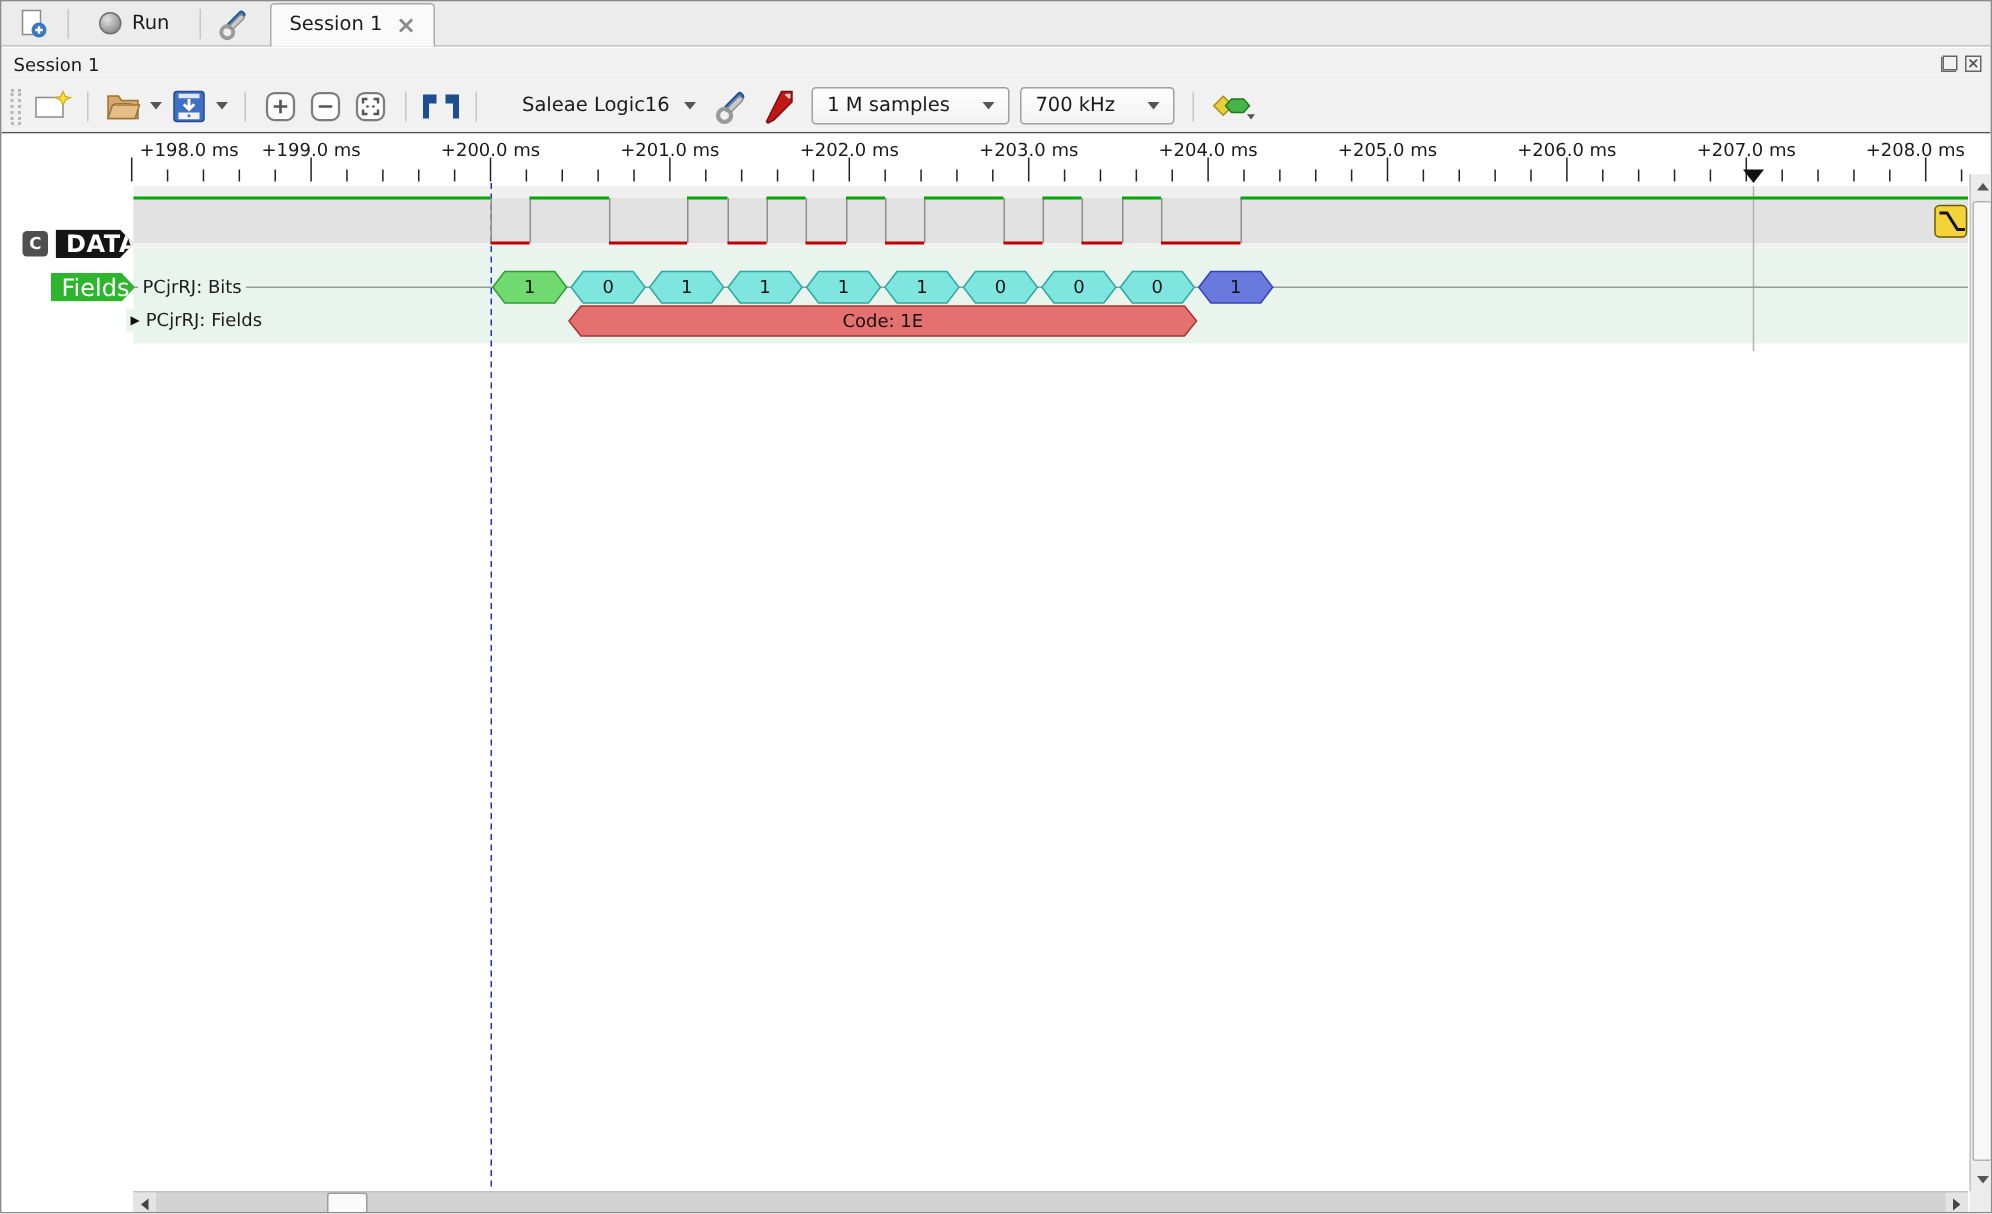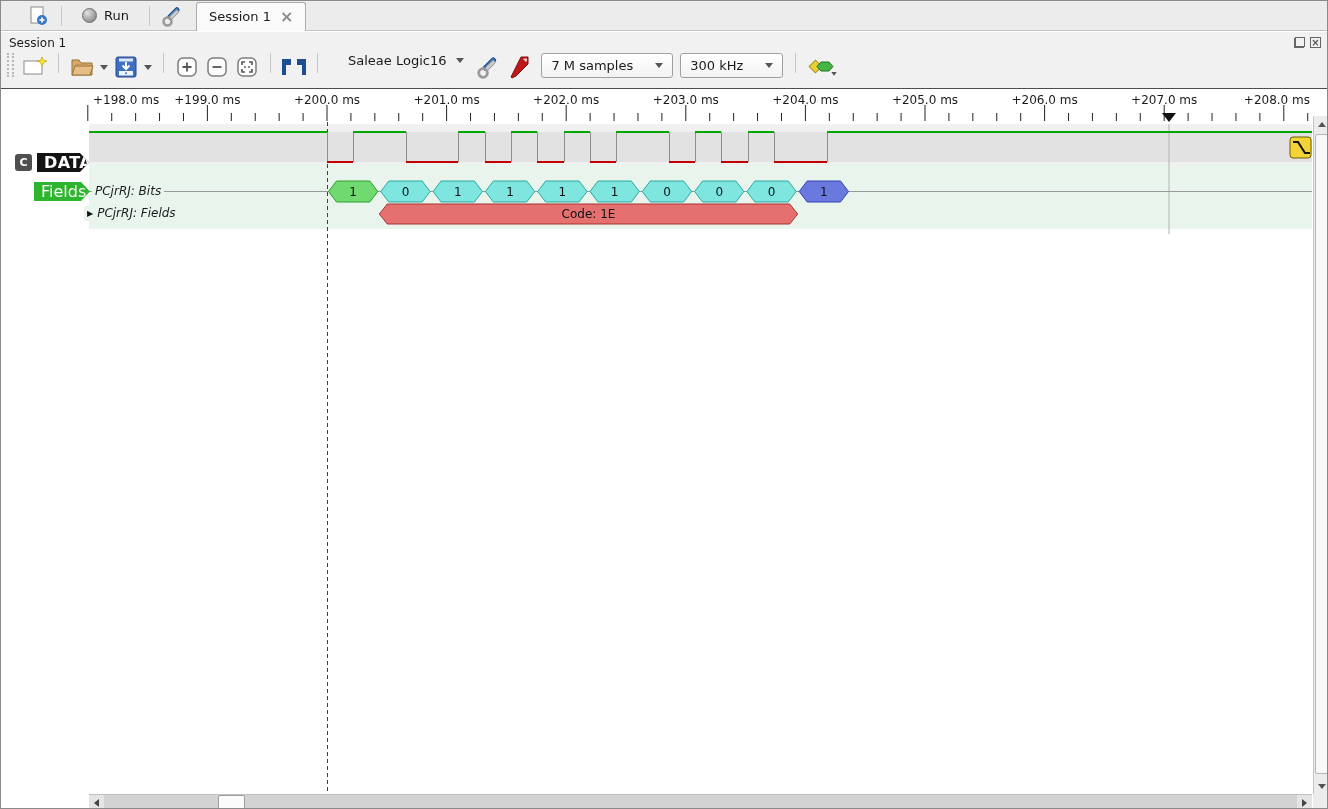--- a/index.html
+++ b/index.html
@@ -1,56 +1,56 @@
 <!DOCTYPE html>
 <html><head>
 <meta charset="utf-8">
 <style>
   * { margin:0; padding:0; box-sizing:border-box; }
   html,body { background:#fff; }
   body { font-family:"DejaVu Sans","Liberation Sans",sans-serif; }
   .win { position:relative; width:1328px; height:809px; background:#fff; border:1px solid #8a8a8a; overflow:hidden; }
 
   
-  .tabbar { position:absolute; left:0; top:0; width:100%; height:30px; background:#ececec; border-bottom:1px solid #c2c2c2; display:flex; align-items:center; padding-left:22px; }
+  .tabbar { position:absolute; left:0; top:0; width:100%; height:30px; background:#ececec; border-bottom:1px solid #c2c2c2; display:flex; align-items:center; padding-left:6px; }
   .tbtn { background:transparent; border:none; width:30px; height:26px; display:flex; align-items:center; justify-content:center; cursor:default; }
   .vsep { width:1px; height:20px; background:#c6c6c6; margin:0 8px; }
   .runbtn { background:transparent; border:none; display:flex; align-items:center; gap:7px; padding:0 12px; height:26px; font-size:13px; color:#1a1a1a; font-family:inherit; }
   .runball { width:15px; height:15px; border-radius:50%; border:1px solid #6f6f6f; background:radial-gradient(circle at 35% 30%, #e2e2e2, #8e8e8e 75%); }
   .tab { position:relative; margin-left:8px; height:29px; margin-top:1px; background:#fafafa; border:1px solid #ababab; border-bottom:none; border-radius:3px 3px 0 0; display:flex; align-items:center; gap:9px; padding:0 12px; font-size:13px; color:#1a1a1a; }
   .tabclose { color:#8a8a8a; font-size:16px; font-weight:bold; line-height:12px; }
 
   
   .docktitle { position:absolute; left:0; top:31px; width:100%; height:21px; background:#f1f1f1; display:flex; align-items:center; padding:0 6px 0 8px; font-size:12px; color:#1a1a1a; }
   .dockbtns { margin-left:auto; display:flex; gap:5px; }
   .dockfloat { position:relative; width:11px; height:11px; }
   .dockfloat::before { content:""; position:absolute; left:0; bottom:0; width:8px; height:8px; border:1px solid #666; background:#f1f1f1; }
   .dockfloat::after { content:""; position:absolute; right:0; top:0; width:8px; height:8px; border:1px solid #666; background:#f1f1f1; }
   .dockclose { width:11px; height:11px; border:1px solid #666; color:#555; font-size:10px; line-height:9px; text-align:center; font-weight:bold; }
 
   
-  .toolbar { position:absolute; left:0; top:52px; width:100%; height:36px; background:#f1f1f1; border-bottom:1px solid #4d4d4d; display:flex; align-items:flex-start; padding-left:4px; }
+  .toolbar { position:absolute; left:0; top:52px; width:100%; height:36px; background:#f1f1f1; border-bottom:1px solid #4d4d4d; display:flex; align-items:center; padding-left:4px; }
   .handle { width:7px; height:24px; border-left:2px dotted #b6b6b6; border-right:2px dotted #b6b6b6; margin:0 6px 0 2px; }
   .ibtn { background:transparent; border:none; width:30px; height:28px; display:flex; align-items:center; justify-content:center; }
   .dd { width:14px; height:28px; display:flex; align-items:center; justify-content:center; }
   .arrow-down { width:0; height:0; border-left:4px solid transparent; border-right:4px solid transparent; border-top:5px solid #555; }
   .combo { height:25px; background:linear-gradient(#ffffff,#f2f2f2); border:1px solid #a0a0a0; border-radius:3px; display:flex; align-items:center; padding:0 9px; font-size:13px; color:#1a1a1a; margin-left:7px; }
   .combo .arrow-down { margin-left:22px; }
   .devsel { display:flex; align-items:center; gap:10px; font-size:13px; color:#1a1a1a; margin:0 10px 0 22px; }
 
   
   .content { position:absolute; left:0; top:88px; width:1328px; height:721px; background:#fff; }
   #trace-svg { position:absolute; left:0; top:0; }
 
   .ovl { position:absolute; }
   .chletter { left:14px; top:65px; width:17px; height:17px; background:#4f4f4f; border-radius:3px; color:#fff; font-size:11px; font-weight:bold; display:flex; align-items:center; justify-content:center; }
   .flag { color:#fff; font-size:16px; display:flex; align-items:center; padding:0 11px 0 7px; height:19px; }
   .flag-data { left:36px; top:64px; width:52px; background:#141414; font-weight:bold; letter-spacing:0.4px; clip-path:polygon(0 0, calc(100% - 9px) 0, 100% 50%, calc(100% - 9px) 100%, 0 100%); }
   .flag-dec { left:33px; top:93px; width:56px; background:#2db52d; clip-path:polygon(0 0, calc(100% - 9px) 0, 100% 50%, calc(100% - 9px) 100%, 0 100%); }
-  .rowlabel { font-size:12px; color:#1c1c1c; height:15px; line-height:15px; padding:0 3px;font-style:italic; }
+  .rowlabel { font-size:12px; color:#1c1c1c; height:15px; line-height:15px; padding:0 3px; }
   .bits-label { left:91px; top:95px; background:#e9f5ec; }
   .fields-label { left:83px; top:117px; display:flex; align-items:center; gap:4px; background:#e9f5ec; }
   .expander { font-size:8px; color:#111; }
 
   
   .hscroll { position:absolute; left:88px; bottom:0; width:1223px; height:16px; background:#d3d3d3; border-top:1px solid #c0c0c0; }
   .hscroll .sbtn { position:absolute; top:0; width:15px; height:15px; background:#e4e4e4; display:flex; align-items:center; justify-content:center; }
   .hscroll .left { left:0; } .hscroll .right { right:0; }
   .hthumb { position:absolute; left:129px; top:0; width:27px; height:15px; background:#fbfbfb; border:1px solid #9d9d9d; border-radius:2px; }
   .vscroll { position:absolute; right:0; top:27px; width:16px; height:678px; background:#ececec; border-left:1px solid #c4c4c4; }
@@ -174,25 +174,25 @@
         <rect x="8" y="9" width="11" height="3.4" rx="1.5" transform="rotate(-45 13 11)" fill="#c9c9c9" stroke="#8a8a8a" stroke-width="0.8"></rect>
       </svg>
     </button>
     <button class="ibtn">
       <svg width="24" height="26" viewBox="0 0 24 26">
         <polygon points="14,3 21,3 21,10 9,22 5,24 4,23 6,19" fill="#c01818" stroke="#7c0e0e"></polygon>
         <polygon points="16,5 19,8 20,7 20,4.5 17.5,4.5" fill="#e8caca"></polygon>
       </svg>
     </button>
     <div class="combo">
-      <span>7 M samples</span>
+      <span>1 M samples</span>
       <span class="arrow-down"></span>
     </div>
     <div class="combo">
-      <span>300 kHz</span>
+      <span>700 kHz</span>
       <span class="arrow-down"></span>
     </div>
     <div class="vsep" style="margin-left:12px;"></div>
     <button class="ibtn" style="width:36px;">
       <svg width="30" height="24" viewBox="0 0 30 24">
         <rect x="4" y="7" width="9" height="9" transform="rotate(45 8.5 11.5)" fill="#e8cf3a" stroke="#a58f12"></rect>
         <path d="M14 7 h8 l4 4.5 l-4 4.5 h-8 l-4 -4.5 Z" fill="#46b446" stroke="#1e7a1e"></path>
         <path d="M24 20 h6 l-3 4 Z" fill="#555" transform="scale(0.9) translate(3,-1)"></path>
       </svg>
     </button>

